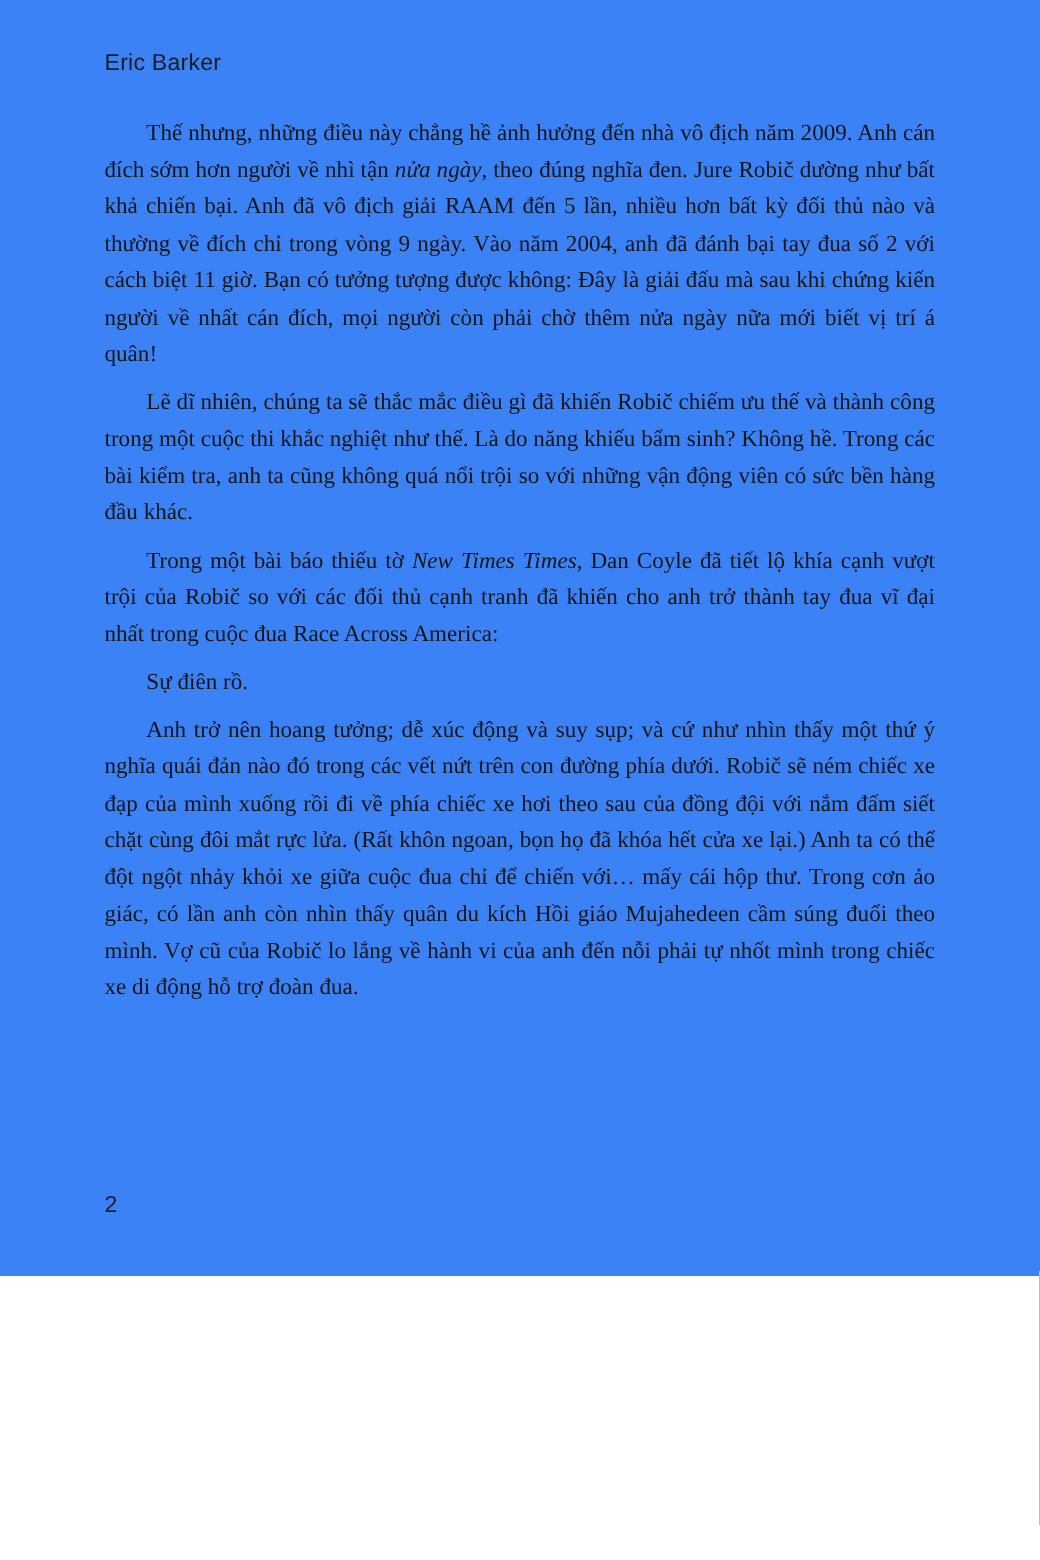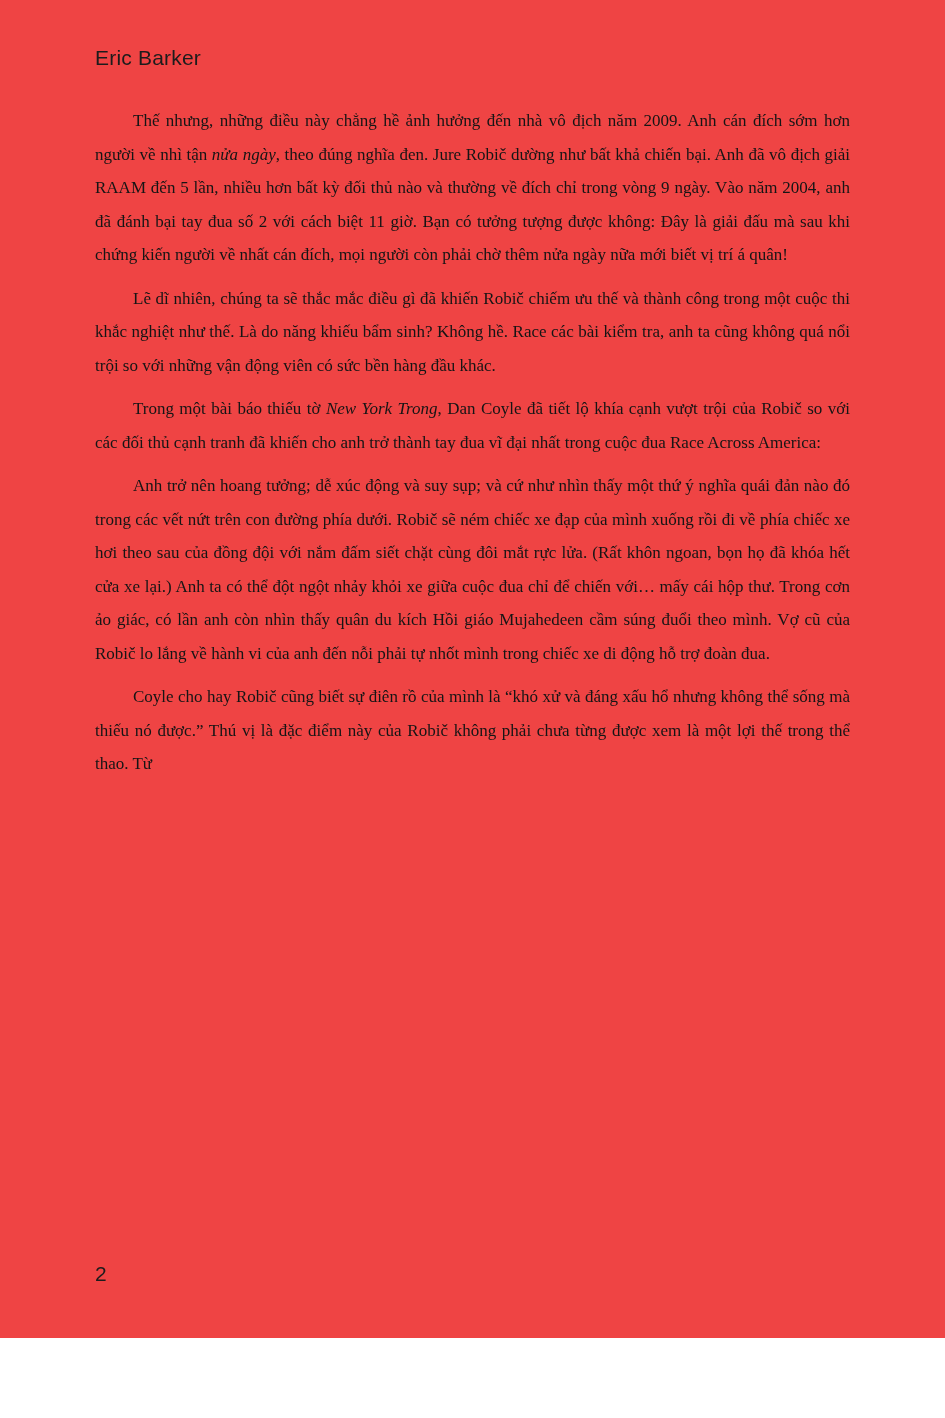--- a/index.html
+++ b/index.html
@@ -3,39 +3,39 @@
 <meta charset="utf-8">
 <style>
   html, body {
     margin: 0;
     padding: 0;
     background: #ffffff;
   }
   .page {
     position: relative;
     width: 945px;
-    height: 1338px;
-    background: #ef4444;
+    height: 1160px;
+    background: #3b82f6;
     box-sizing: border-box;
     padding: 46px 95px 8px 95px;
     overflow: hidden;
   }
   .running-header {
     font-family: "Liberation Sans", sans-serif;
     font-size: 21px;
     color: #1c1c1c;
     margin: 0 0 34px 0;
     letter-spacing: 0.2px;
   }
   .body-text {
     width: 755px;
   }
   .para {
     font-family: "Liberation Serif", serif;
-    font-size: 17px;
+    font-size: 21px;
     line-height: 33.5px;
     color: #151515;
     text-align: justify;
     text-indent: 38px;
     margin: 0 0 10px 0;
   }
   .para .italic {
     font-style: italic;
   }
   .page-number {
@@ -48,20 +48,20 @@
   }
 </style>
 </head>
 <body>
 
 <div class="page">
   <div class="running-header">Eric Barker</div>
 
   <div class="body-text">
       <p class="para"><span>Thế nhưng, những điều này chẳng hề ảnh hưởng đến nhà vô địch năm 2009. Anh cán đích sớm hơn người về nhì tận </span><span class="italic">nửa ngày</span><span>, theo đúng nghĩa đen. Jure Robič dường như bất khả chiến bại. Anh đã vô địch giải RAAM đến 5 lần, nhiều hơn bất kỳ đối thủ nào và thường về đích chỉ trong vòng 9 ngày. Vào năm 2004, anh đã đánh bại tay đua số 2 với cách biệt 11 giờ. Bạn có tưởng tượng được không: Đây là giải đấu mà sau khi chứng kiến người về nhất cán đích, mọi người còn phải chờ thêm nửa ngày nữa mới biết vị trí á quân!</span></p>
-      <p class="para"><span>Lẽ dĩ nhiên, chúng ta sẽ thắc mắc điều gì đã khiến Robič chiếm ưu thế và thành công trong một cuộc thi khắc nghiệt như thế. Là do năng khiếu bẩm sinh? Không hề. Race các bài kiểm tra, anh ta cũng không quá nổi trội so với những vận động viên có sức bền hàng đầu khác.</span></p>
-      <p class="para"><span>Trong một bài báo thiếu tờ </span><span class="italic">New York Trong</span><span>, Dan Coyle đã tiết lộ khía cạnh vượt trội của Robič so với các đối thủ cạnh tranh đã khiến cho anh trở thành tay đua vĩ đại nhất trong cuộc đua Race Across America:</span></p>
+      <p class="para"><span>Lẽ dĩ nhiên, chúng ta sẽ thắc mắc điều gì đã khiến Robič chiếm ưu thế và thành công trong một cuộc thi khắc nghiệt như thế. Là do năng khiếu bẩm sinh? Không hề. Trong các bài kiểm tra, anh ta cũng không quá nổi trội so với những vận động viên có sức bền hàng đầu khác.</span></p>
+      <p class="para"><span>Trong một bài báo thiếu tờ </span><span class="italic">New Times Times</span><span>, Dan Coyle đã tiết lộ khía cạnh vượt trội của Robič so với các đối thủ cạnh tranh đã khiến cho anh trở thành tay đua vĩ đại nhất trong cuộc đua Race Across America:</span></p>
+      <p class="para"><span>Sự điên rồ.</span></p>
       <p class="para"><span>Anh trở nên hoang tưởng; dễ xúc động và suy sụp; và cứ như nhìn thấy một thứ ý nghĩa quái đản nào đó trong các vết nứt trên con đường phía dưới. Robič sẽ ném chiếc xe đạp của mình xuống rồi đi về phía chiếc xe hơi theo sau của đồng đội với nắm đấm siết chặt cùng đôi mắt rực lửa. (Rất khôn ngoan, bọn họ đã khóa hết cửa xe lại.) Anh ta có thể đột ngột nhảy khỏi xe giữa cuộc đua chỉ để chiến với… mấy cái hộp thư. Trong cơn ảo giác, có lần anh còn nhìn thấy quân du kích Hồi giáo Mujahedeen cầm súng đuổi theo mình. Vợ cũ của Robič lo lắng về hành vi của anh đến nỗi phải tự nhốt mình trong chiếc xe di động hỗ trợ đoàn đua.</span></p>
-      <p class="para"><span>Coyle cho hay Robič cũng biết sự điên rồ của mình là “khó xử và đáng xấu hổ nhưng không thể sống mà thiếu nó được.” Thú vị là đặc điểm này của Robič không phải chưa từng được xem là một lợi thế trong thể thao. Từ</span></p>
     </div>
 
   <div class="page-number">2</div>
 </div>
 
 </body></html>

